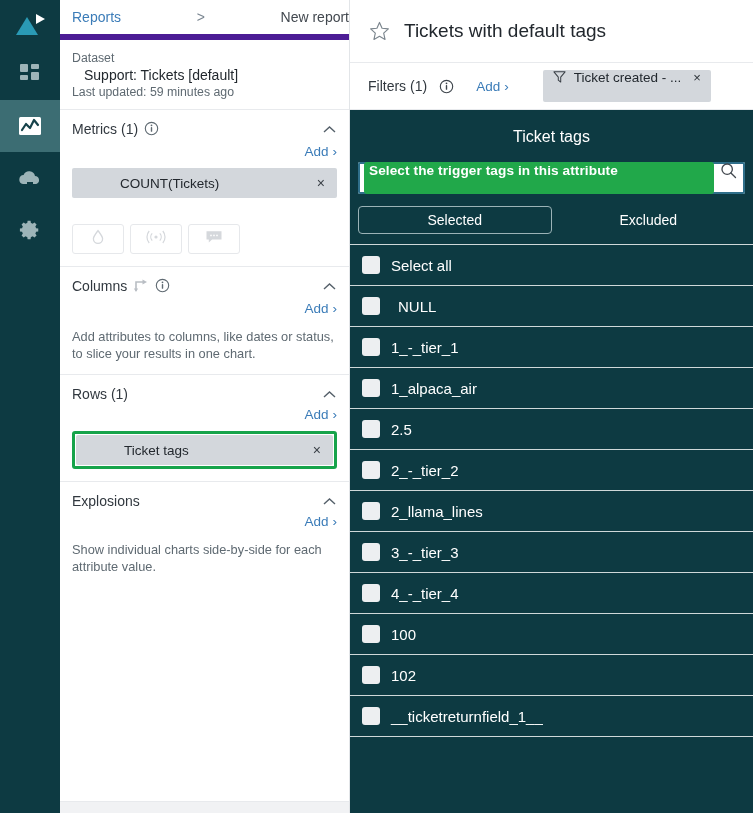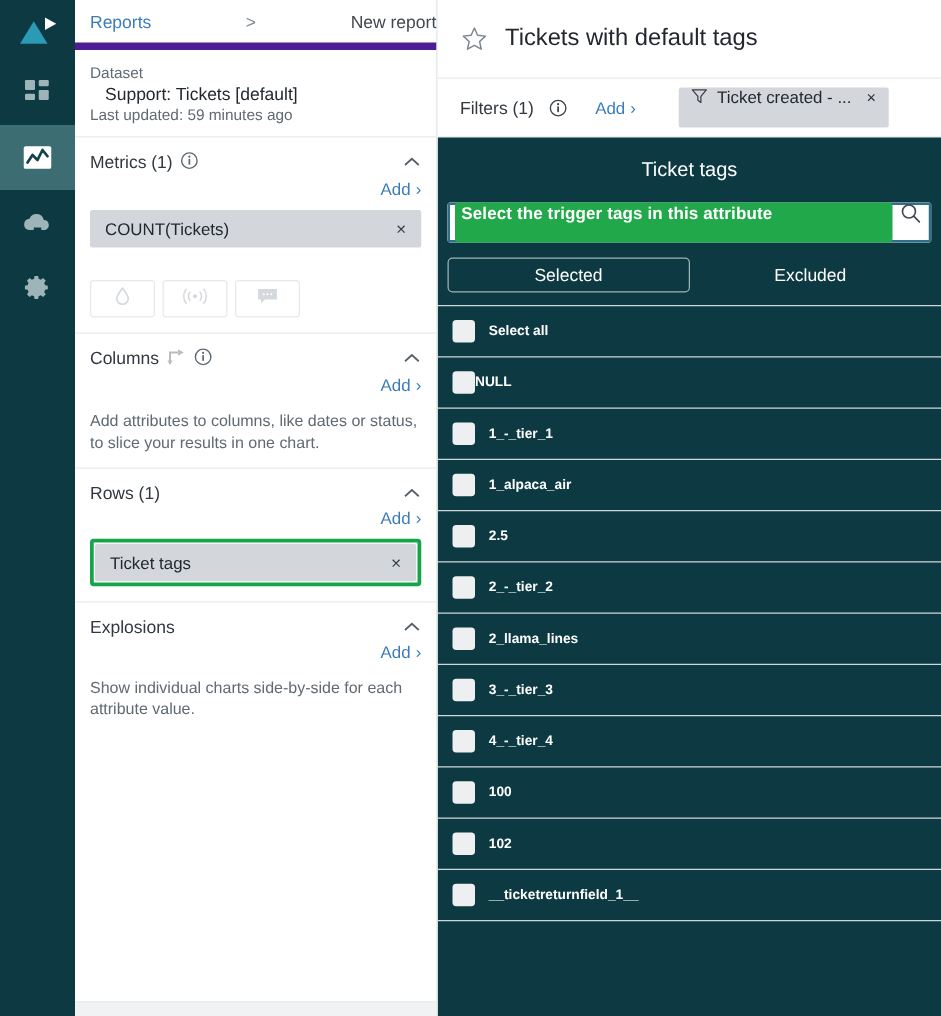--- a/index.html
+++ b/index.html
@@ -96,21 +96,21 @@
     font-size: 13.5px; color: #3b7cb8; cursor: pointer;
     display: flex; align-items: center; gap: 4px;
   }
   .chip {
     margin-top: 9px;
     height: 30px;
     background: #d3d7dc;
     border-radius: 2px;
     display: flex;
     align-items: center;
-    padding: 0 10px 0 12px;
+    padding: 0 10px 0 48px;
     font-size: 13.5px;
     color: #23282e;
     cursor: pointer;
   }
   .chip-x {
     margin-left: auto;
     font-size: 14px;
     color: #3a4047;
     cursor: pointer;
     padding: 0 2px;
@@ -263,25 +263,24 @@
   .pk-cb {
     width: 18px; height: 18px;
     background: #edeff1;
     border-radius: 3px;
     flex: 0 0 18px;
     cursor: pointer;
   }
   .pk-rowlabel {
     margin-left: 11px;
     color: #ffffff;
-    font-size: 11px;
+    font-size: 15px;
     white-space: nowrap;
-    font-weight: bold;
-  }
-  .pk-row.indent .pk-rowlabel { margin-left: 0; }
+  }
+  .pk-row.indent .pk-rowlabel { margin-left: 18px; }
 </style>
 </head>
 <body>
 
 <div id="app">
 
   <div class="rail">
     <div class="rail-logo">
       <svg width="32" height="26" viewBox="0 0 32 26">
         <polygon points="2,22 13,4 24,22" fill="#2a9ab5"></polygon>

